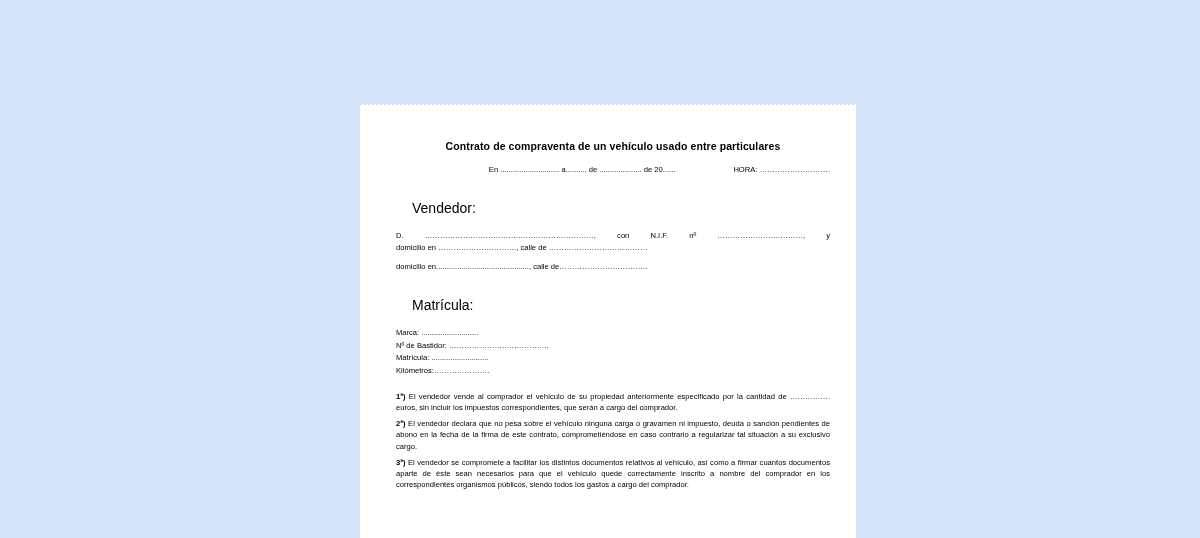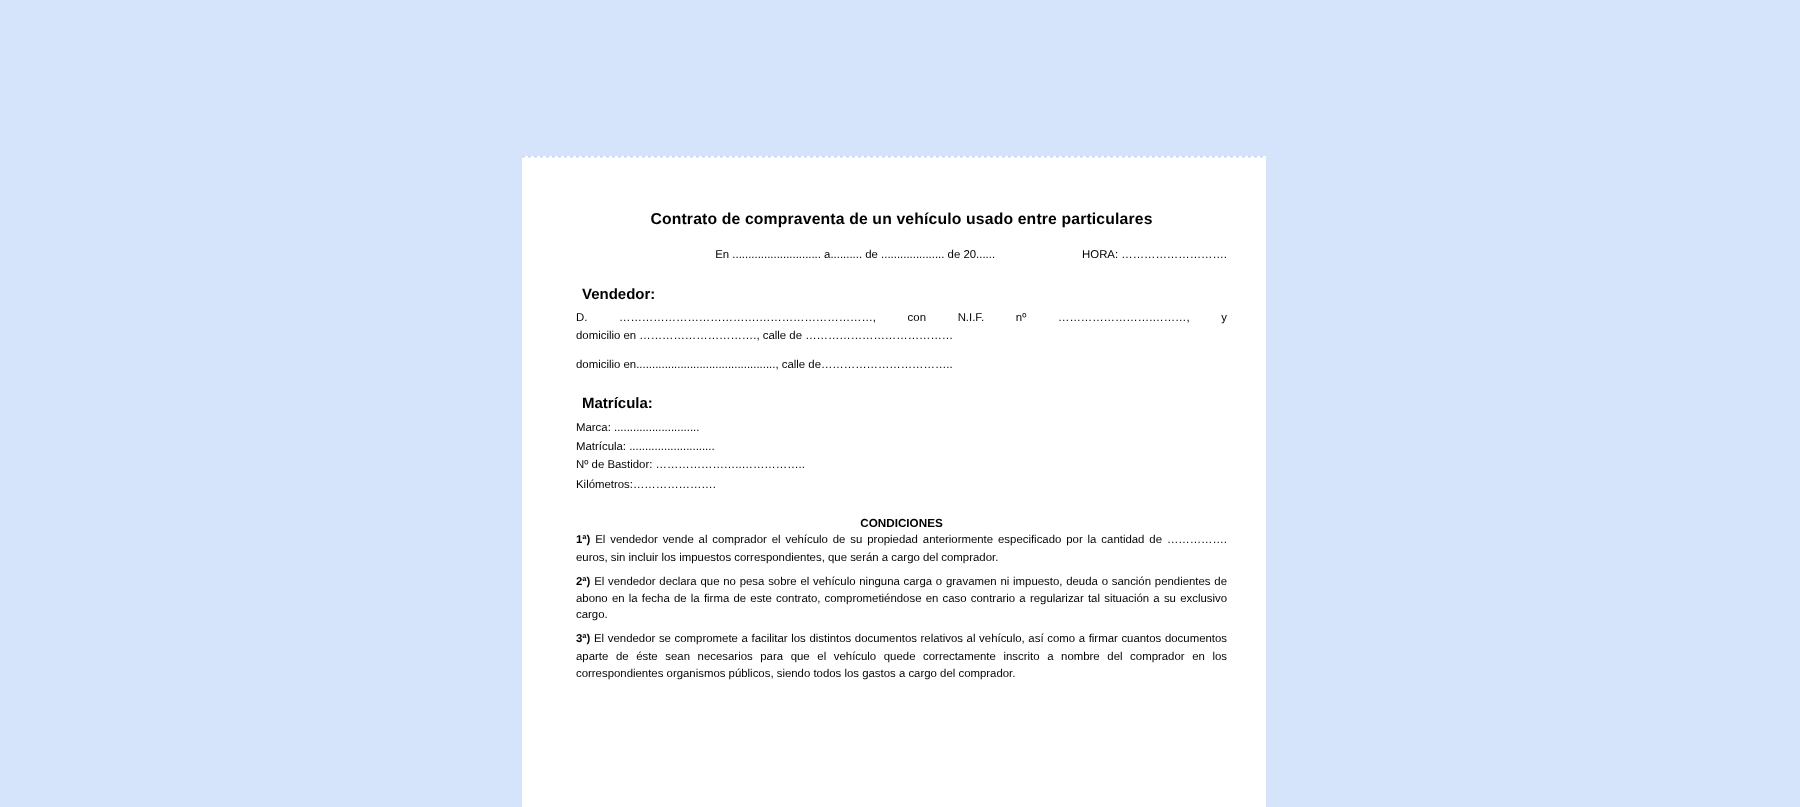--- a/index.html
+++ b/index.html
@@ -19,21 +19,21 @@
   #viewer {
     position: relative;
     width: 1200px;
     height: 538px;
     background: #d6e4fb;
   }
 
   
   #page {
     position: absolute;
-    left: 348px;
+    left: 360px;
     top: 104px;
     width: 496px;
     height: 434px;       
     background: #ffffff;
     overflow: hidden;
     box-sizing: border-box;
   }
 
   #page-inner {
     position: absolute;
@@ -56,24 +56,24 @@
 
   .line-row {
     font-size: 7.6px;
     line-height: 11.5px;
     margin: 0;
     white-space: pre;
     text-align: right;
   }
 
   .sect-head {
-    font-size: 10px;
-    font-weight: bold;
+    font-size: 14px;
+    font-weight: normal;
     line-height: 11.5px;
-    margin: 4px;
+    margin: 16px;
   }
 
   .party-line {
     font-size: 7.6px;
     line-height: 11.5px;
     margin: 0;
     text-align: justify;
     text-align-last: justify;
     white-space: normal;
   }
@@ -157,28 +157,27 @@
       <div class="party-line2">domicilio en …………………………., calle de …………………………………</div>
 
       <div class="gap-s"></div>
 
       <div class="party-line2">domicilio en............................................, calle de……………………………..</div>
 
       <div class="gap-m"></div>
 
       <div class="sect-head">Matrícula:</div>
       <div class="veh-line">Marca: ...........................</div>
+      <div class="veh-line">Nº de Bastidor: …………………..……………..</div>
       <div class="veh-line">Matrícula: ...........................</div>
-      <div class="veh-line">Nº de Bastidor: …………………..……………..</div>
       <div class="veh-line">Kilómetros:………………….</div>
 
       <div class="gap-l"></div>
 
 
-      <div class="cond-head">CONDICIONES</div>
 
       <div class="clause"><span class="num">1ª)</span><span> El vendedor vende al comprador el vehículo de su propiedad anteriormente especificado por la cantidad de ……………. euros, sin incluir los impuestos correspondientes, que serán a cargo del comprador.</span></div>
 
       <div class="gap-xs"></div>
 
       <div class="clause"><span class="num">2ª)</span><span> El vendedor declara que no pesa sobre el vehículo ninguna carga o gravamen ni impuesto, deuda o sanción pendientes de abono en la fecha de la firma de este contrato, comprometiéndose en caso contrario a regularizar tal situación a su exclusivo cargo.</span></div>
 
       <div class="gap-xs"></div>
 
       <div class="clause"><span class="num">3ª)</span><span> El vendedor se compromete a facilitar los distintos documentos relativos al vehículo, así como a firmar cuantos documentos aparte de éste sean necesarios para que el vehículo quede correctamente inscrito a nombre del comprador en los correspondientes organismos públicos, siendo todos los gastos a cargo del comprador.</span></div>

